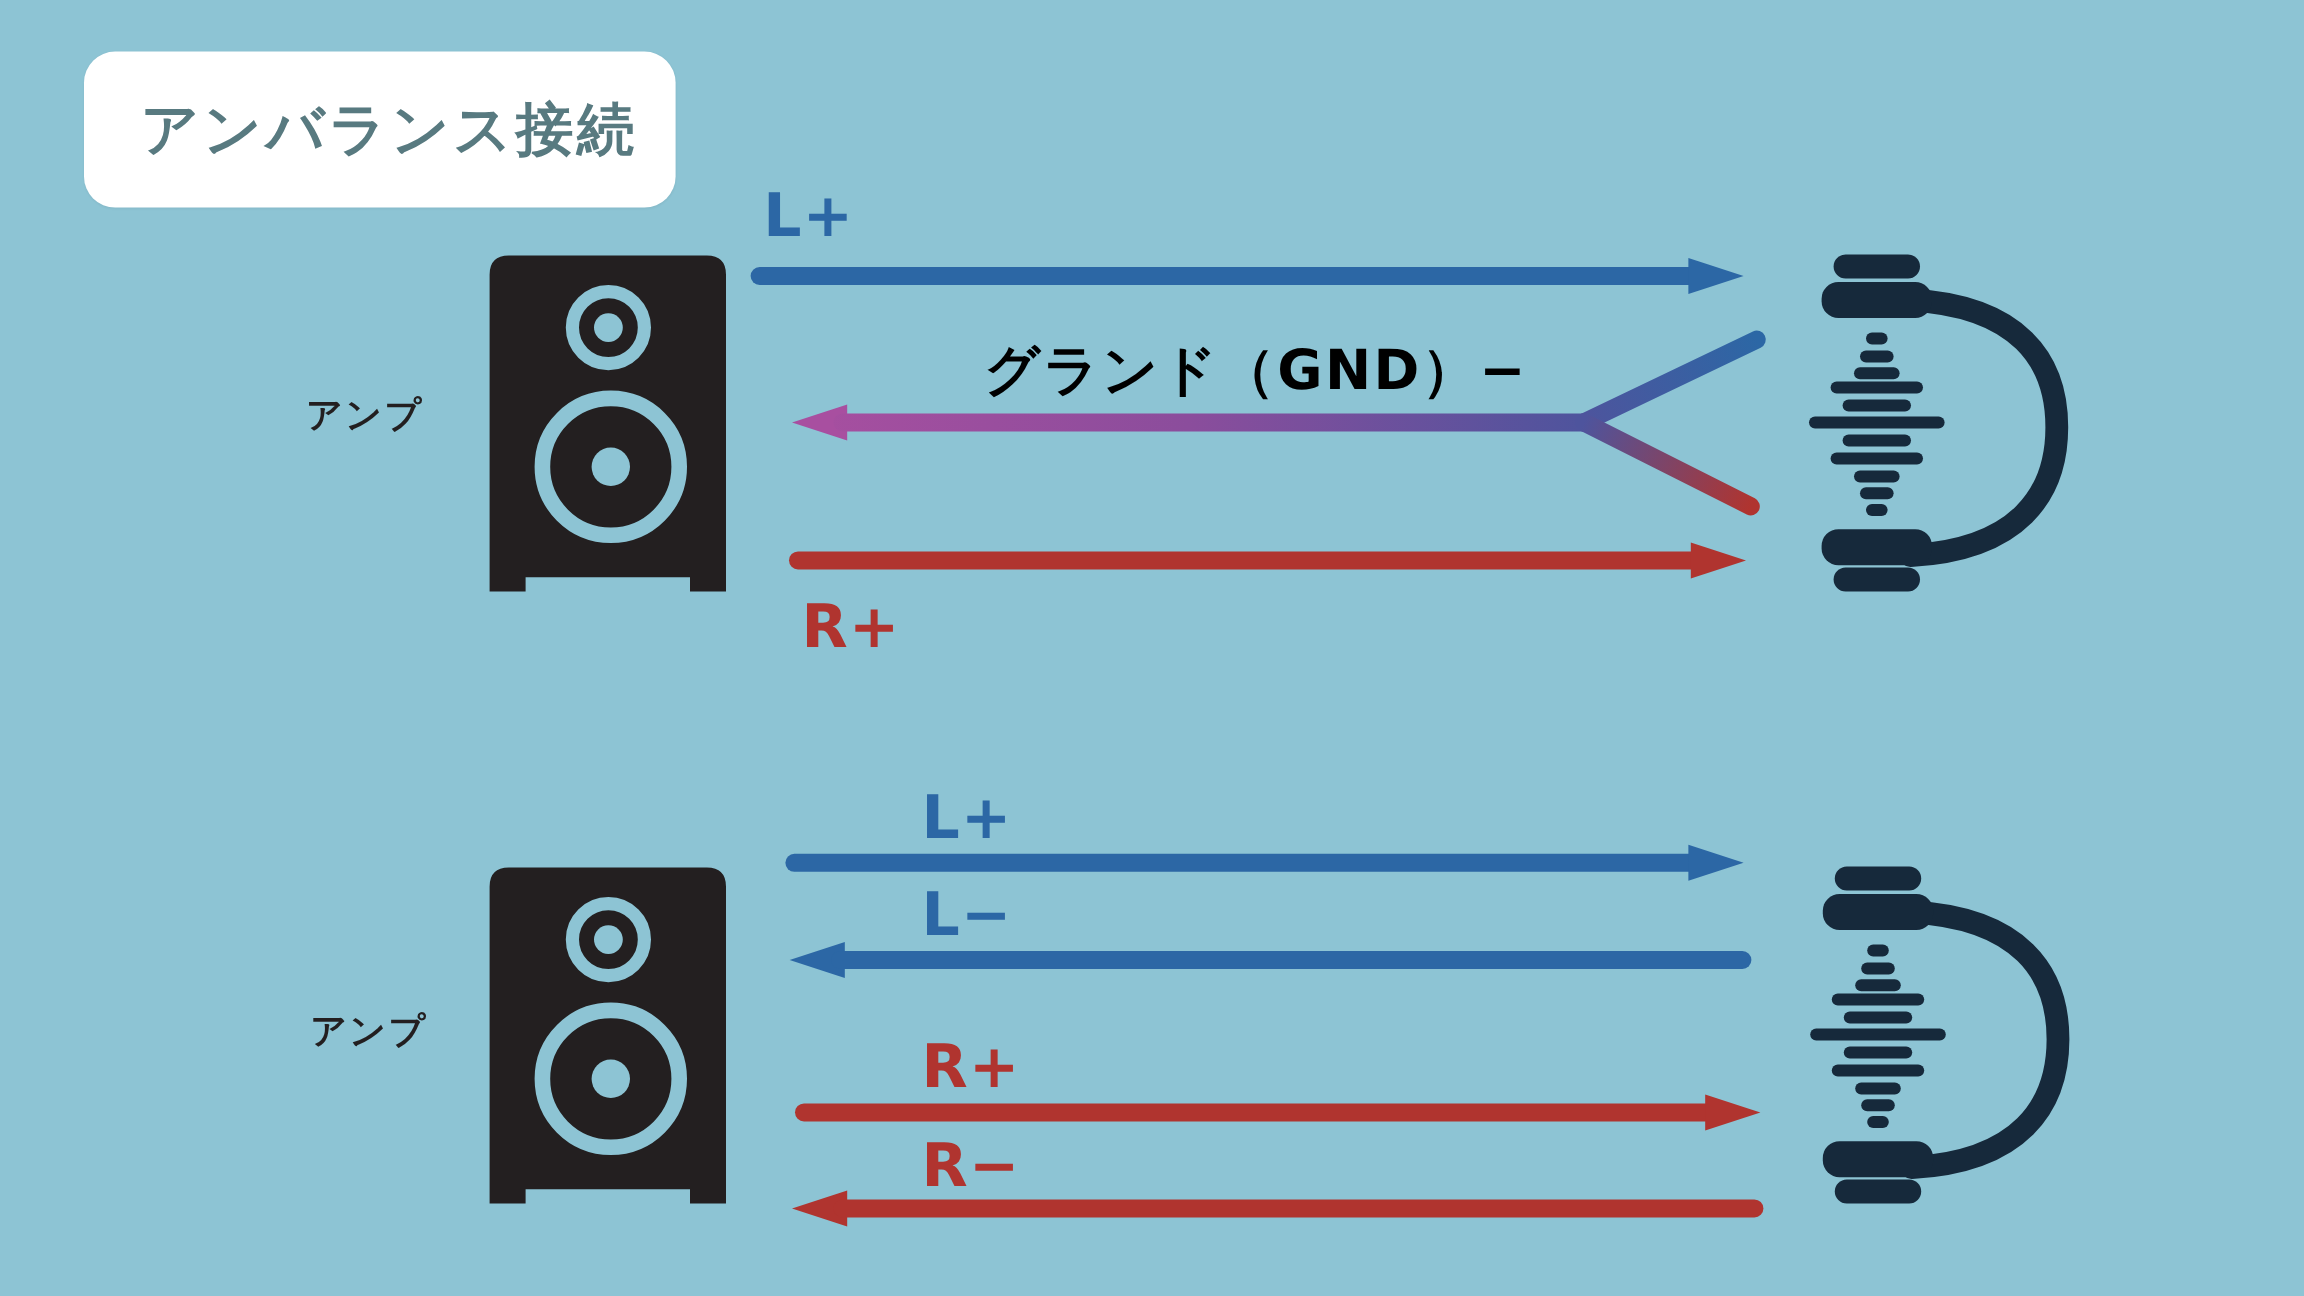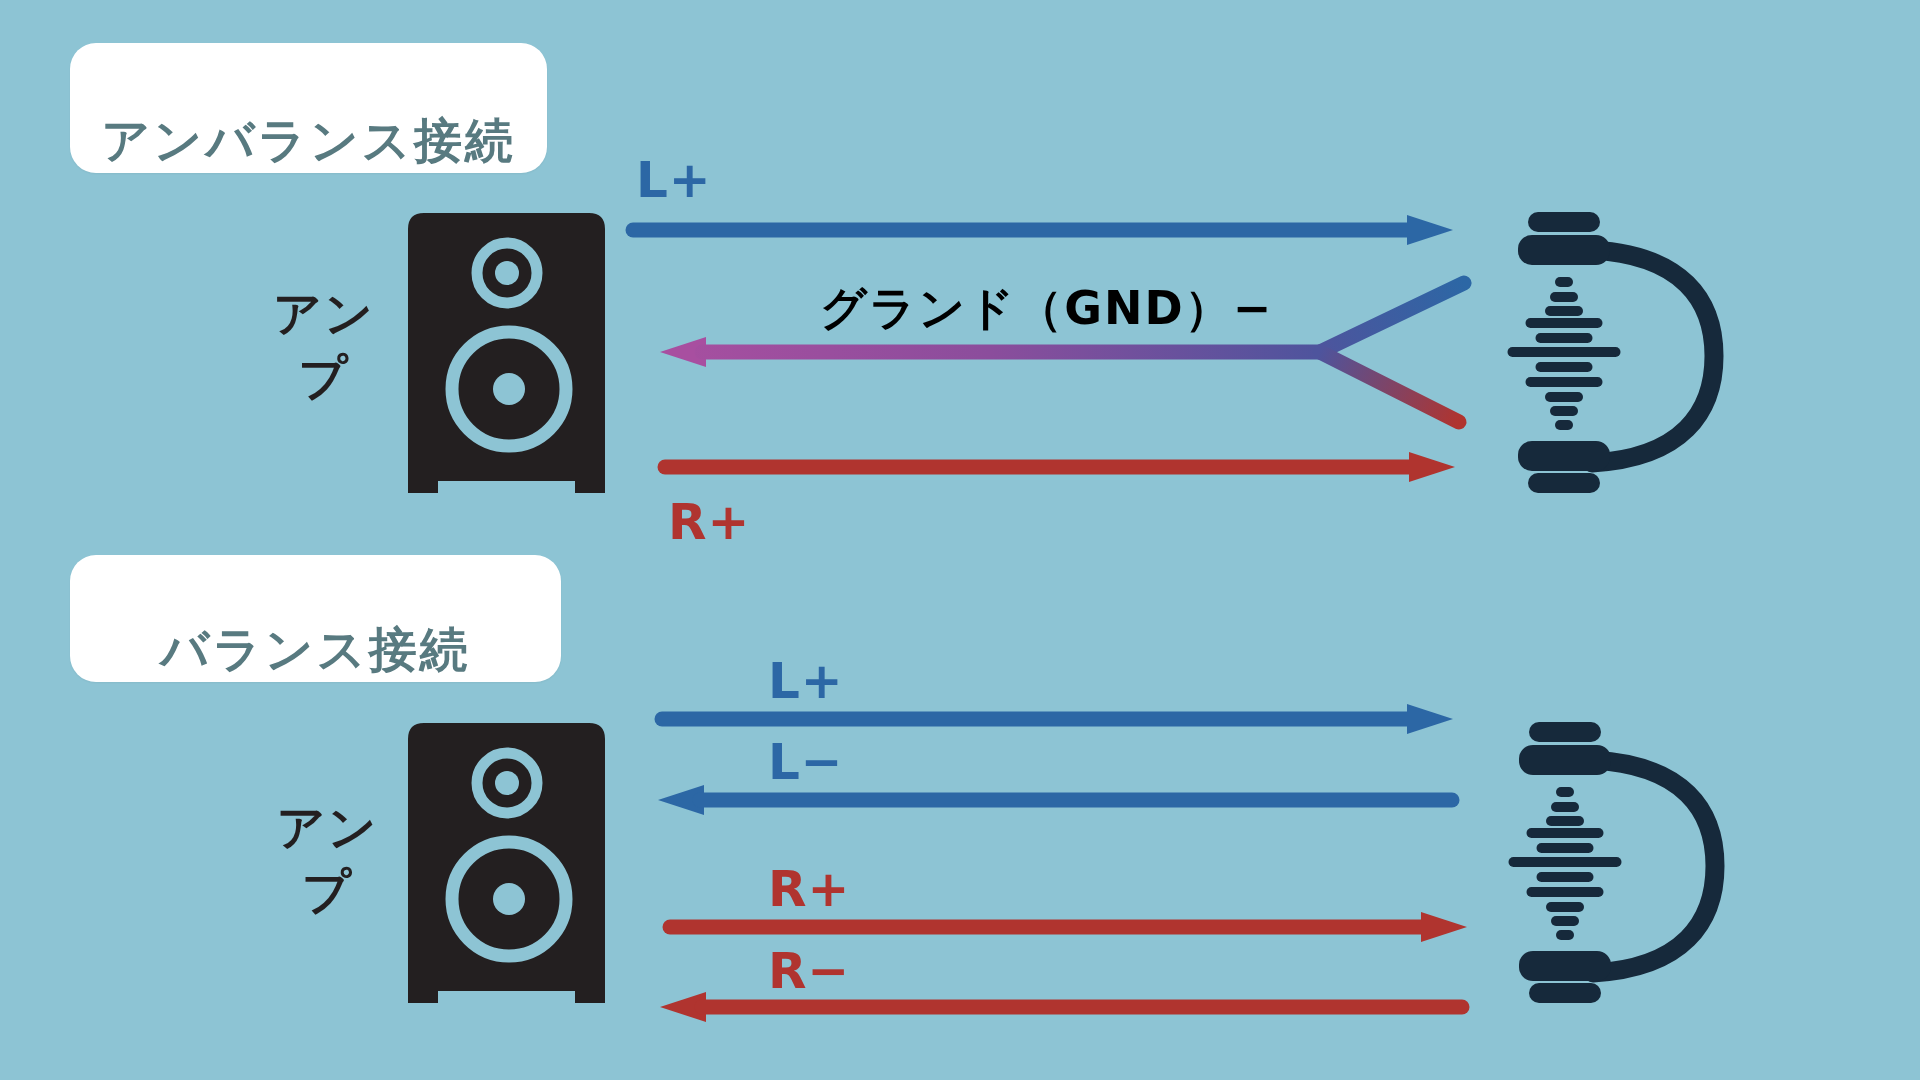--- a/index.html
+++ b/index.html
@@ -1,24 +1,24 @@
 <!DOCTYPE html>
 <html><head>
 <meta charset="utf-8">
 <style>
   html,body{margin:0;padding:0;background:#8DC4D4;}
   .stage{position:relative;width:1920px;height:1080px;overflow:hidden;
          font-family:"DejaVu Sans",sans-serif;}
   .stage svg{position:absolute;left:0;top:0;}
   .panel{position:absolute;background:#FFFFFF;border-radius:26px;
-         display:flex;align-items:flex-end;justify-content:center;
-         box-shadow:0 1px 2px rgba(0,0,0,0.05);}
+         display:flex;align-items:center;justify-content:center;
+         box-shadow:0 1px 2px rgba(0,0,0,0.05);padding-left:16px;}
   .panel span{font-size:48px;font-weight:bold;color:#587A80;letter-spacing:3px;}
-  .amp{position:absolute;font-size:48px;font-weight:bold;color:#231F20;
-       transform:translateY(-50%);text-align:center;letter-spacing:2px;margin-left:20px;}
+  .amp{position:absolute;font-size:30px;font-weight:bold;color:#231F20;
+       transform:translateY(-50%);text-align:center;letter-spacing:2px;}
   .sig{position:absolute;font-weight:bold;font-size:50px;
        transform:translateY(-50%);letter-spacing:1px;}
   .sig.blue{color:#2C67A5;}
   .sig.red{color:#B0342F;}
   .gnd-label{position:absolute;font-weight:bold;font-size:46px;color:#000000;
        transform:translateY(-50%);letter-spacing:2px;}
 </style>
 </head>
 <body>
 
@@ -115,23 +115,20 @@
         <polygon points="660,1007 706,992 706,1022" fill="#B0342F"></polygon>
         <line x1="702" y1="1007" x2="1462" y2="1007" stroke="#B0342F" stroke-width="15" stroke-linecap="round"></line>
       </g>
     </g>
   </svg>
 
   <div class="panel" style="left:70px;top:43px;width:477px;height:130px;">
     <span>アンバランス接続</span>
   </div>
 
-  <div class="panel" style="left:70px;top:555px;width:491px;height:127px;">
-    <span>バランス接続</span>
-  </div>
 
   <div class="amp" style="left:238px;top:346px;width:132px;">アンプ</div>
 
   <div class="amp" style="left:240px;top:860px;width:135px;">アンプ</div>
 
   <div class="sig blue" style="left:636px;top:180px;">L+</div>
 
   <div class="gnd-label" style="left:820px;top:309px;">グランド（GND）−</div>
 
   <div class="sig red" style="left:668px;top:522px;">R+</div>

